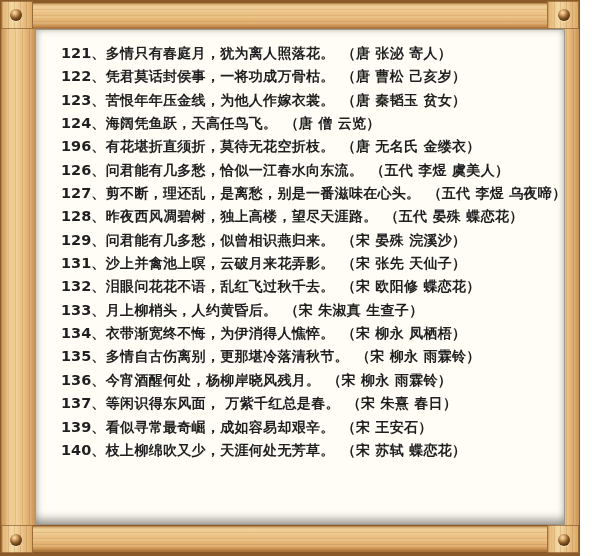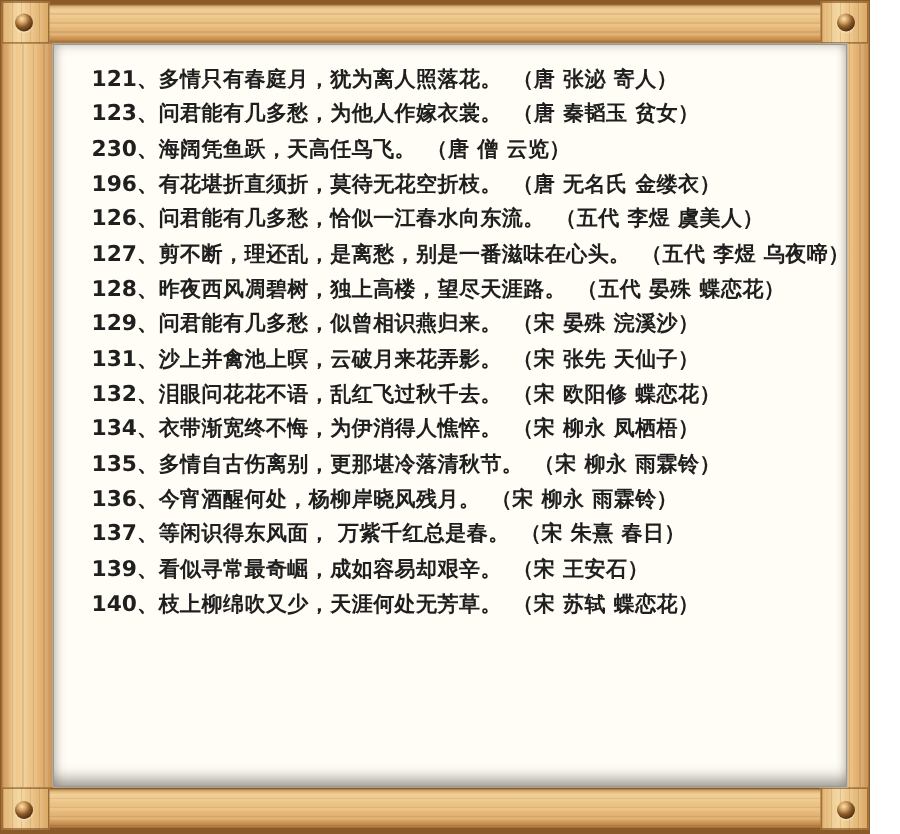--- a/index.html
+++ b/index.html
@@ -124,40 +124,42 @@
   <div class="corner br"></div>
   <div class="nail tl"></div>
   <div class="nail tr"></div>
   <div class="nail bl"></div>
   <div class="nail br"></div>
 
   <div class="paper">
     <div class="rows" id="rows">
   <div class="row"><span class="num">121、</span><span class="quote">多情只有春庭月，犹为离人照落花。</span><span class="source">（唐 张泌 寄人）</span></div>
 
+  <div class="row"><span class="num">122、</span><span class="quote">凭君莫话封侯事，一将功成万骨枯。</span><span class="source">（唐 曹松 己亥岁）</span></div>
 
-  <div class="row"><span class="num">123、</span><span class="quote">问君能有几多愁，为他人作嫁衣裳。</span><span class="source">（唐 秦韬玉 贫女）</span></div>
+  <div class="row"><span class="num">123、</span><span class="quote">苦恨年年压金线，为他人作嫁衣裳。</span><span class="source">（唐 秦韬玉 贫女）</span></div>
 
-  <div class="row"><span class="num">230、</span><span class="quote">海阔凭鱼跃，天高任鸟飞。</span><span class="source">（唐 僧 云览）</span></div>
+  <div class="row"><span class="num">124、</span><span class="quote">海阔凭鱼跃，天高任鸟飞。</span><span class="source">（唐 僧 云览）</span></div>
 
   <div class="row"><span class="num">196、</span><span class="quote">有花堪折直须折，莫待无花空折枝。</span><span class="source">（唐 无名氏 金缕衣）</span></div>
 
   <div class="row"><span class="num">126、</span><span class="quote">问君能有几多愁，恰似一江春水向东流。</span><span class="source">（五代 李煜 虞美人）</span></div>
 
   <div class="row"><span class="num">127、</span><span class="quote">剪不断，理还乱，是离愁，别是一番滋味在心头。</span><span class="source">（五代 李煜 乌夜啼）</span></div>
 
   <div class="row"><span class="num">128、</span><span class="quote">昨夜西风凋碧树，独上高楼，望尽天涯路。</span><span class="source">（五代 晏殊 蝶恋花）</span></div>
 
   <div class="row"><span class="num">129、</span><span class="quote">问君能有几多愁，似曾相识燕归来。</span><span class="source">（宋 晏殊 浣溪沙）</span></div>
 
 
   <div class="row"><span class="num">131、</span><span class="quote">沙上并禽池上暝，云破月来花弄影。</span><span class="source">（宋 张先 天仙子）</span></div>
 
   <div class="row"><span class="num">132、</span><span class="quote">泪眼问花花不语，乱红飞过秋千去。</span><span class="source">（宋 欧阳修 蝶恋花）</span></div>
 
+  <div class="row"><span class="num">133、</span><span class="quote">月上柳梢头，人约黄昏后。</span><span class="source">（宋 朱淑真 生查子）</span></div>
 
   <div class="row"><span class="num">134、</span><span class="quote">衣带渐宽终不悔，为伊消得人憔悴。</span><span class="source">（宋 柳永 凤栖梧）</span></div>
 
   <div class="row"><span class="num">135、</span><span class="quote">多情自古伤离别，更那堪冷落清秋节。</span><span class="source">（宋 柳永 雨霖铃）</span></div>
 
   <div class="row"><span class="num">136、</span><span class="quote">今宵酒醒何处，杨柳岸晓风残月。</span><span class="source">（宋 柳永 雨霖铃）</span></div>
 
   <div class="row"><span class="num">137、</span><span class="quote">等闲识得东风面， 万紫千红总是春。</span><span class="source">（宋 朱熹 春日）</span></div>
 
 

